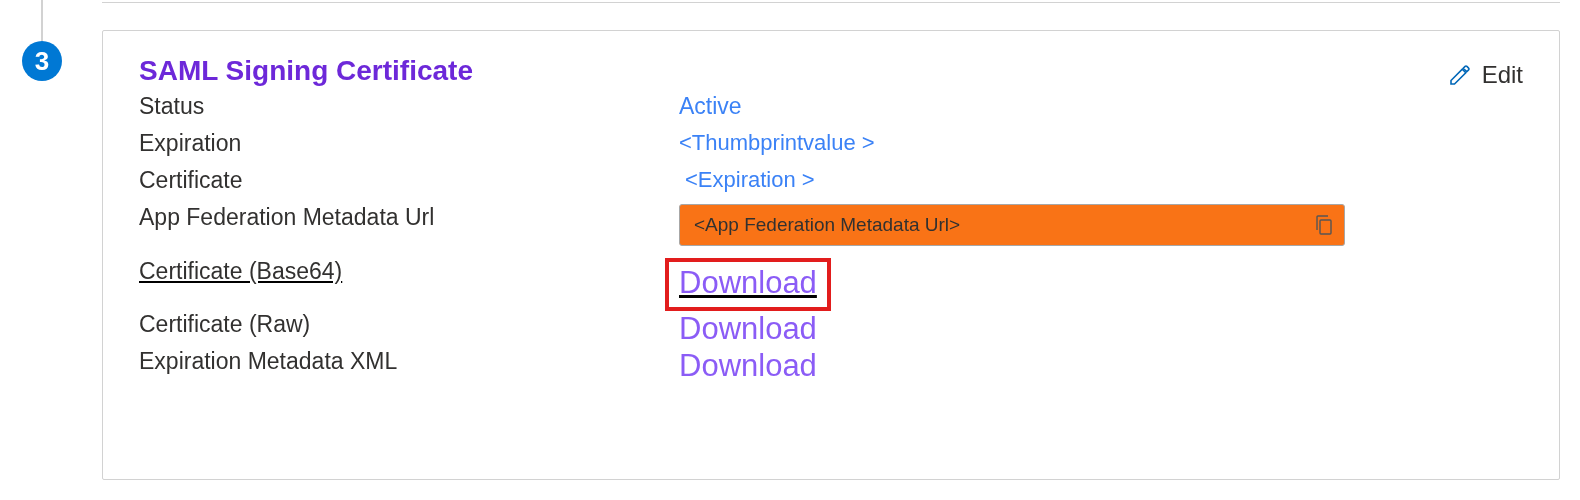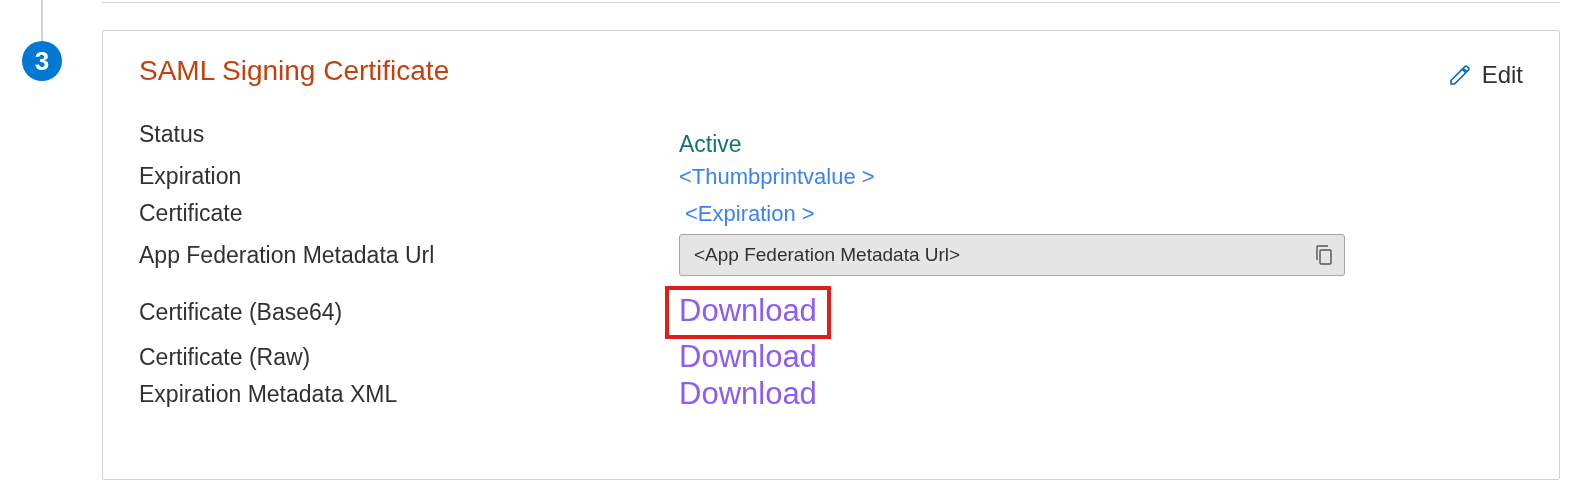--- a/index.html
+++ b/index.html
@@ -51,23 +51,23 @@
       right: 20px;
       top: 30px;
       bottom: 20px;
       border: 1px solid #d2d2d2;
       border-radius: 2px;
       padding: 24px 36px 20px 36px;
       background: #fff;
     }
     .card-title {
       font-size: 28px;
-      font-weight: 400;
-      color: #c2410c;
-      margin-bottom: 24px;
+      font-weight: 700;
+      color: #6d28d9;
+      margin-bottom: 6px;
     }
     .edit-btn {
       position: absolute;
       right: 36px;
       top: 30px;
       display: flex;
       align-items: center;
       gap: 10px;
       color: #323130;
       font-size: 24px;
@@ -77,35 +77,35 @@
     .edit-btn svg {
       width: 24px;
       height: 24px;
     }
     .rows {
       display: flex;
       flex-direction: column;
     }
     .row {
       display: flex;
-      align-items: center;
+      align-items: flex-start;
       min-height: 37px;
     }
     .row.spaced {
       margin-top: 8px;
+      text-decoration: underline;
     }
     .label {
       width: 540px;
       font-size: 23px;
       color: #323130;
     }
     .value {
       font-size: 23px;
-      color: #0f766e;
-      margin-top: 20px;
+      color: #3b82f6;
     }
     .value-small {
       font-size: 22px;
       color: #3b82f6;
     }
     .value-small.indent1 {
       margin-left: 6px;
     }
     .value-small.indent2 {
       margin-left: 18px;
@@ -121,21 +121,21 @@
       margin-left: -14px;
       line-height: 1.25;
     }
     .url-box {
       display: flex;
       align-items: center;
       width: 666px;
       height: 42px;
       border: 1px solid #a7a7a7;
       border-radius: 3px;
-      background: #e5e5e5;
+      background: #f97316;
       padding: 0 10px 0 14px;
       gap: 8px;
     }
     .url-text {
       flex: 1;
       font-size: 19px;
       color: #323130;
       white-space: nowrap;
       overflow: hidden;
     }

